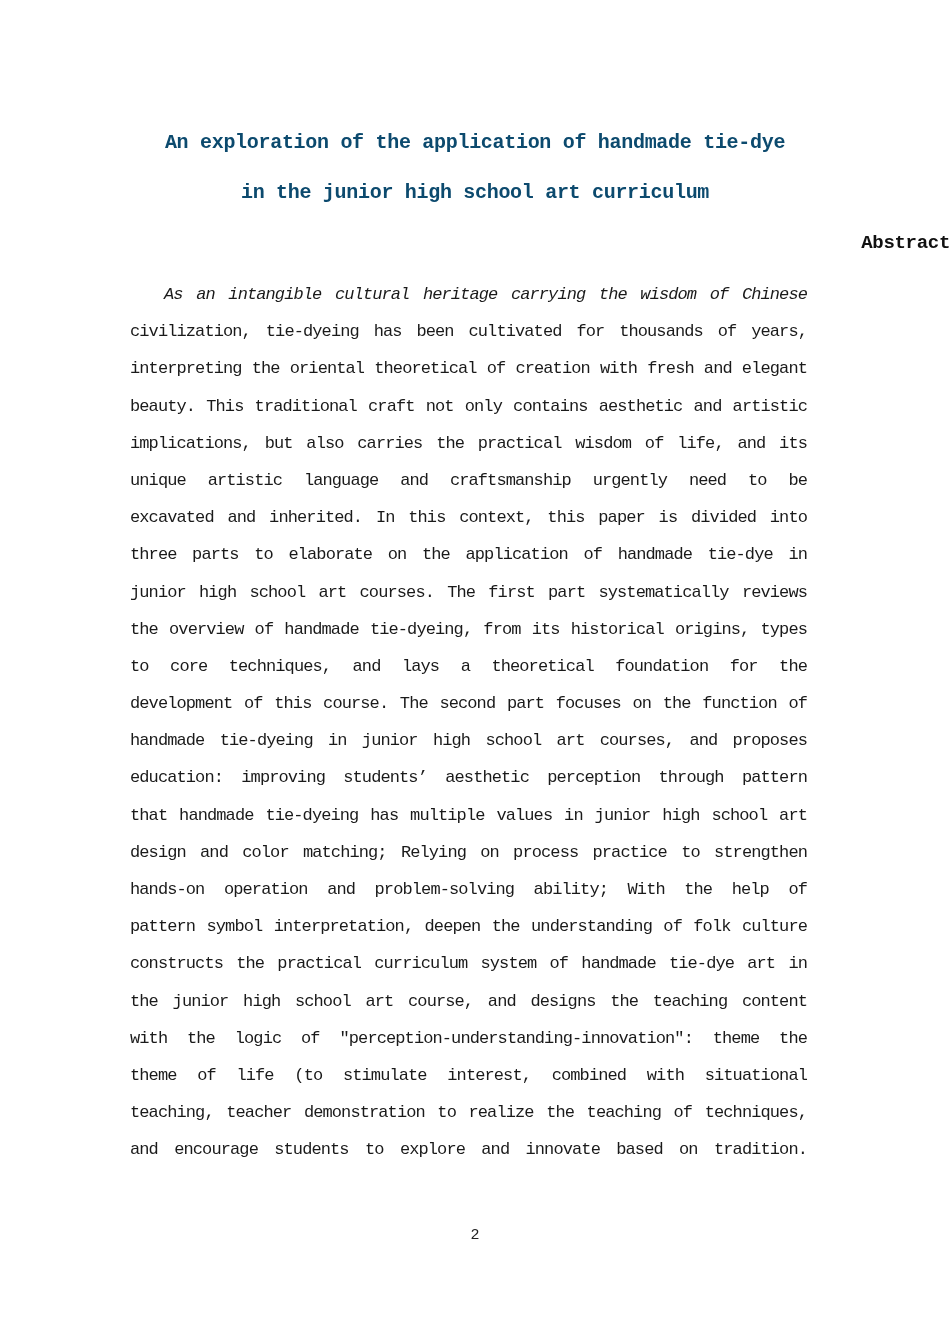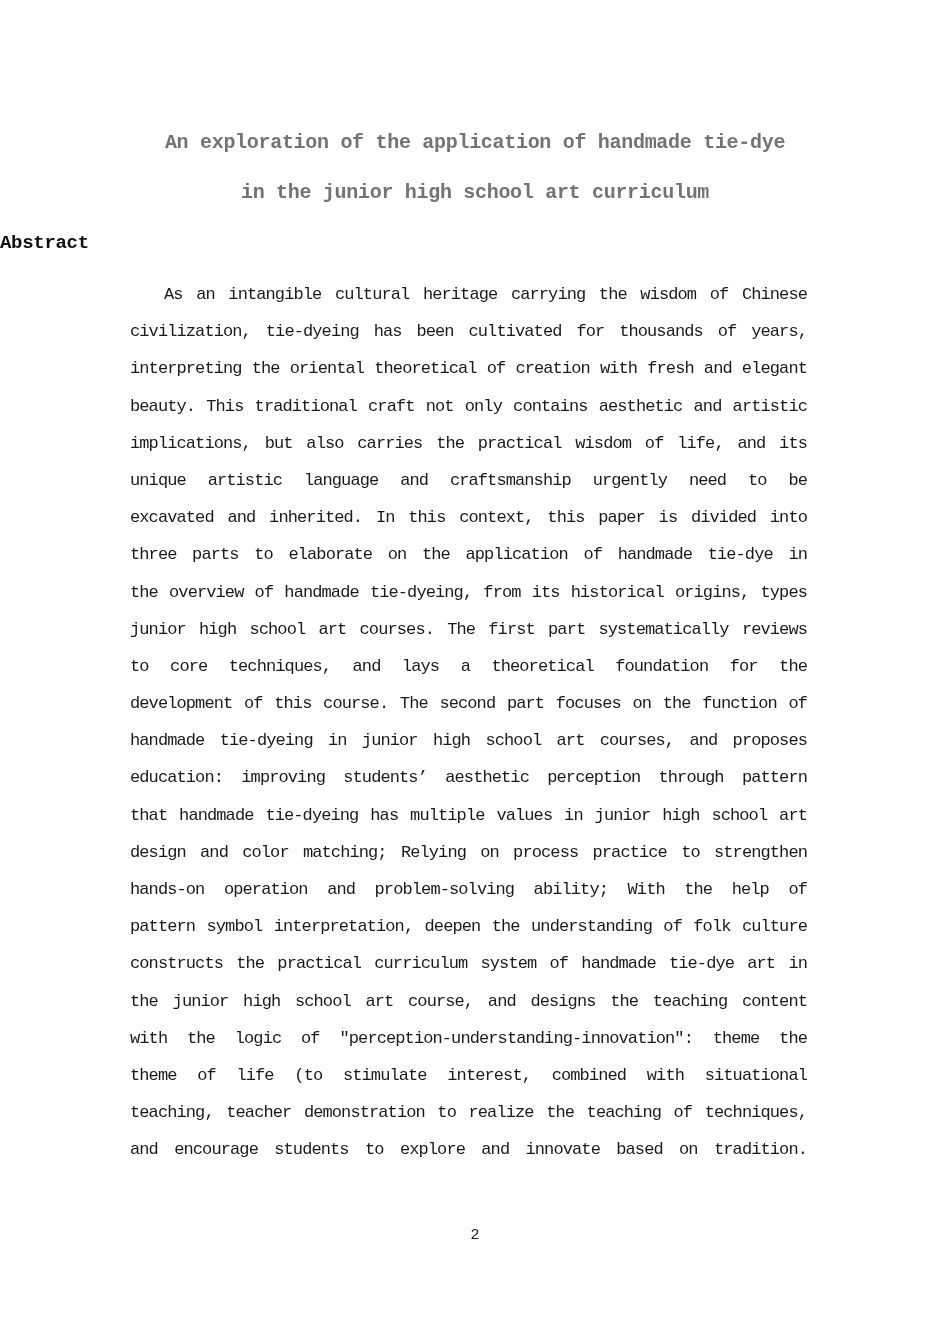--- a/index.html
+++ b/index.html
@@ -22,27 +22,27 @@
     left: 0;
     width: 950px;
   }
   .title-line {
     height: 50px;
     line-height: 50px;
     text-align: center;
     font-size: 20px;
     font-weight: bold;
     letter-spacing: -0.3px;
-    color: #737373;
+    color: #0c4a6e;
     white-space: nowrap;
   }
   .abstract-heading {
     height: 50px;
     line-height: 50px;
-    text-align: left;
+    text-align: right;
     font-size: 19px;
     font-weight: bold;
     letter-spacing: -0.3px;
     color: #111111;
   }
   .body-block {
     position: absolute;
     top: 276px;
     left: 130px;
     width: 677px;
@@ -52,20 +52,21 @@
     line-height: 37.2px;
     font-size: 17px;
     letter-spacing: -0.9px;
     text-align: justify;
     text-align-last: justify;
     white-space: nowrap;
     color: #1a1a1a;
   }
   .body-line.first {
     padding-left: 34px;
+    font-style: italic;
   }
   .page-number {
     position: absolute;
     top: 1227px;
     left: 0;
     width: 950px;
     height: 18px;
     line-height: 18px;
     text-align: center;
     font-size: 15px;
@@ -86,22 +87,22 @@
 
   <div class="body-block">
     <div class="body-line first">As an intangible cultural heritage carrying the wisdom of Chinese</div>
     <div class="body-line">civilization, tie-dyeing has been cultivated for thousands of years,</div>
     <div class="body-line">interpreting the oriental theoretical of creation with fresh and elegant</div>
     <div class="body-line">beauty. This traditional craft not only contains aesthetic and artistic</div>
     <div class="body-line">implications, but also carries the practical wisdom of life, and its</div>
     <div class="body-line">unique artistic language and craftsmanship urgently need to be</div>
     <div class="body-line">excavated and inherited. In this context, this paper is divided into</div>
     <div class="body-line">three parts to elaborate on the application of handmade tie-dye in</div>
+    <div class="body-line">junior high school art courses. The first part systematically reviews</div>
     <div class="body-line">the overview of handmade tie-dyeing, from its historical origins, types</div>
-    <div class="body-line">junior high school art courses. The first part systematically reviews</div>
     <div class="body-line">to core techniques, and lays a theoretical foundation for the</div>
     <div class="body-line">development of this course. The second part focuses on the function of</div>
     <div class="body-line">handmade tie-dyeing in junior high school art courses, and proposes</div>
     <div class="body-line">education: improving students’ aesthetic perception through pattern</div>
     <div class="body-line">that handmade tie-dyeing has multiple values in junior high school art</div>
     <div class="body-line">design and color matching; Relying on process practice to strengthen</div>
     <div class="body-line">hands-on operation and problem-solving ability; With the help of</div>
     <div class="body-line">pattern symbol interpretation, deepen the understanding of folk culture</div>
     <div class="body-line">constructs the practical curriculum system of handmade tie-dye art in</div>
     <div class="body-line">the junior high school art course, and designs the teaching content</div>

